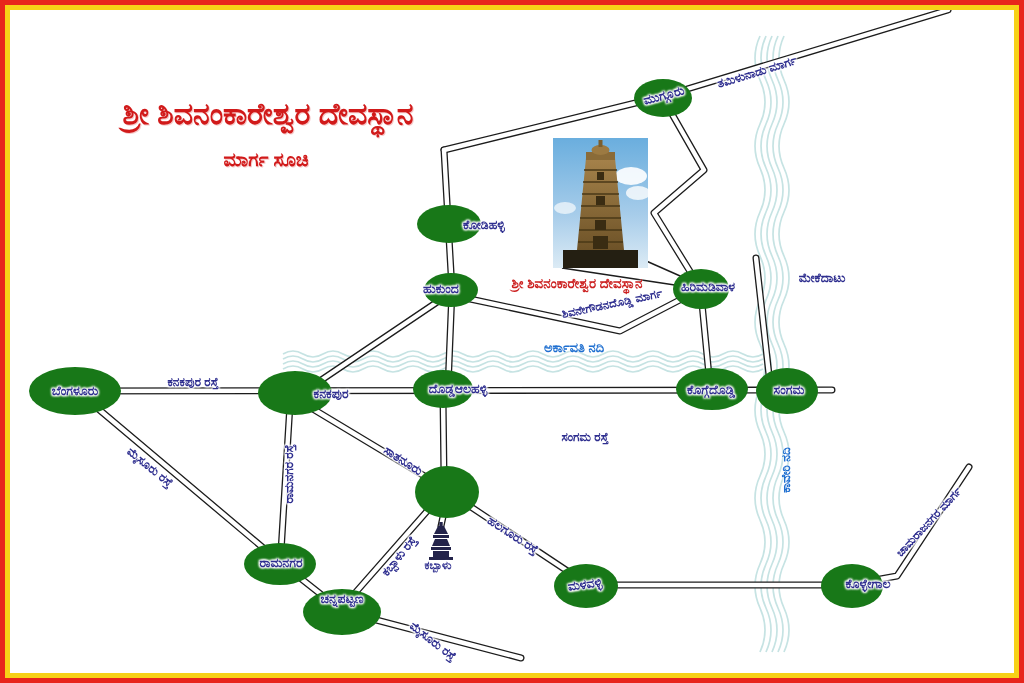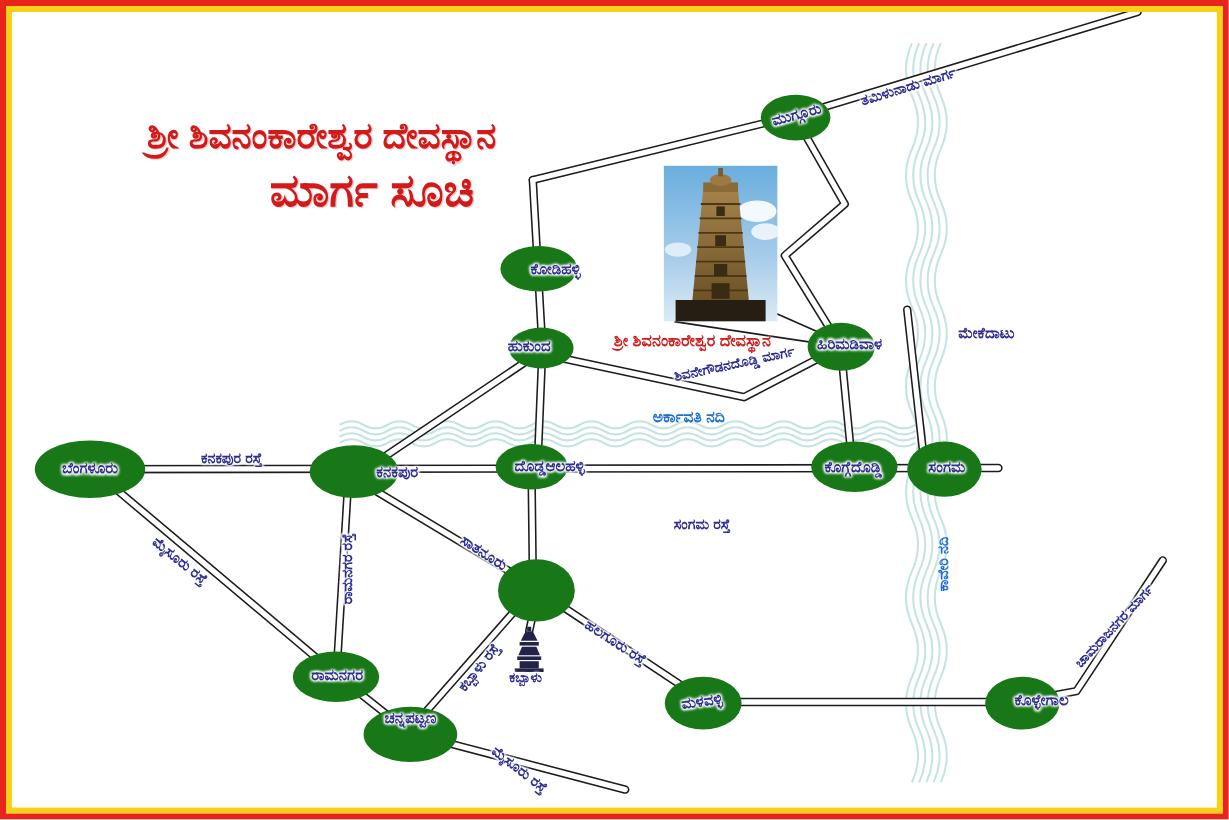--- a/index.html
+++ b/index.html
@@ -15,21 +15,21 @@
     font-weight:bold;font-size:12.5px;color:#2e2e8f;letter-spacing:0px;
     text-shadow:0 0 2px #fff,0 0 3px #fff,1px 1px 2px #fff,-1px -1px 2px #fff,1px -1px 2px #fff,-1px 1px 2px #fff;
   }
   .road-lbl{font-size:12px;}
   .river-lbl{color:#1f6fd0;font-size:13px;text-shadow:0 0 2px #fff,0 0 3px #fff;}
   .title{
     position:absolute;z-index:10;white-space:nowrap;color:#d11a1a;font-weight:bold;
     text-shadow:1px 1px 0 #f6caca;
   }
   .title1{font-size:30px;}
-  .title2{font-size:38px;margin-left:44px;}
+  .title2{font-size:19px;}
   .caption{
     position:absolute;z-index:11;white-space:nowrap;color:#cc2020;font-weight:bold;font-size:13.5px;
     text-shadow:0 0 2px #fff;
   }
   .photo{position:absolute;left:553px;top:138px;width:95px;height:130px;z-index:6;}
   .kabbalu-icon{position:absolute;left:428px;top:522px;width:26px;height:38px;z-index:6;}
 </style>
 </head>
 <body>
 
@@ -165,21 +165,21 @@
 <div class="title title1" style="left:268px;top:114px;transform:translate(-50%,-50%);">ಶ್ರೀ ಶಿವನಂಕಾರೇಶ್ವರ ದೇವಸ್ಥಾನ</div>
 <div class="title title2" style="left:266px;top:160px;transform:translate(-50%,-50%);">ಮಾರ್ಗ ಸೂಚಿ</div>
 <div class="caption" style="left:577px;top:284px;transform:translate(-50%,-50%);">ಶ್ರೀ ಶಿವನಂಕಾರೇಶ್ವರ ದೇವಸ್ಥಾನ</div>
 
 <div class="lbl" style="left:75px;top:391px;transform:translate(-50%,-50%);">ಬೆಂಗಳೂರು</div>
 <div class="lbl" style="left:295px;top:394px;transform:translate(-50%,-50%);margin-left:36px;">ಕನಕಪುರ</div>
 <div class="lbl" style="left:442px;top:389px;transform:translate(-50%,-50%);margin-left:16px;">ದೊಡ್ಡಆಲಹಳ್ಳಿ</div>
 <div class="lbl" style="left:711px;top:390px;transform:translate(-50%,-50%);">ಕೊಗ್ಗೆದೊಡ್ಡಿ</div>
 <div class="lbl" style="left:789px;top:390px;transform:translate(-50%,-50%);">ಸಂಗಮ</div>
 <div class="lbl" style="left:664px;top:96px;transform:translate(-50%,-50%) rotate(-15deg);">ಮುಗ್ಗೂರು</div>
-<div class="lbl" style="left:441px;top:225px;transform:translate(-50%,-50%);padding-left:44px;">ಕೋಡಿಹಳ್ಳಿ</div>
+<div class="lbl" style="left:462px;top:225px;transform:translate(-50%,-50%);padding-left:44px;">ಕೋಡಿಹಳ್ಳಿ</div>
 <div class="lbl" style="left:441px;top:289px;transform:translate(-50%,-50%);">ಹುಕುಂದ</div>
 <div class="lbl" style="left:708px;top:287px;transform:translate(-50%,-50%);">ಹಿರಿಮಡಿವಾಳ</div>
 <div class="lbl" style="left:403px;top:461px;transform:translate(-50%,-50%) rotate(33deg);">ಸಾತನೂರು</div>
 <div class="lbl" style="left:281px;top:563px;transform:translate(-50%,-50%);">ರಾಮನಗರ</div>
 <div class="lbl" style="left:342px;top:599px;transform:translate(-50%,-50%);">ಚನ್ನಪಟ್ಟಣ</div>
 <div class="lbl" style="left:585px;top:585px;transform:translate(-50%,-50%) rotate(-8deg);">ಮಳವಳ್ಳಿ</div>
 <div class="lbl" style="left:868px;top:584px;transform:translate(-50%,-50%);">ಕೊಳ್ಳೇಗಾಲ</div>
 <div class="lbl" style="left:822px;top:278px;transform:translate(-50%,-50%);">ಮೇಕೆದಾಟು</div>
 <div class="lbl" style="left:438px;top:565px;transform:translate(-50%,-50%);font-size:11px;">ಕಬ್ಬಾಳು</div>
 

